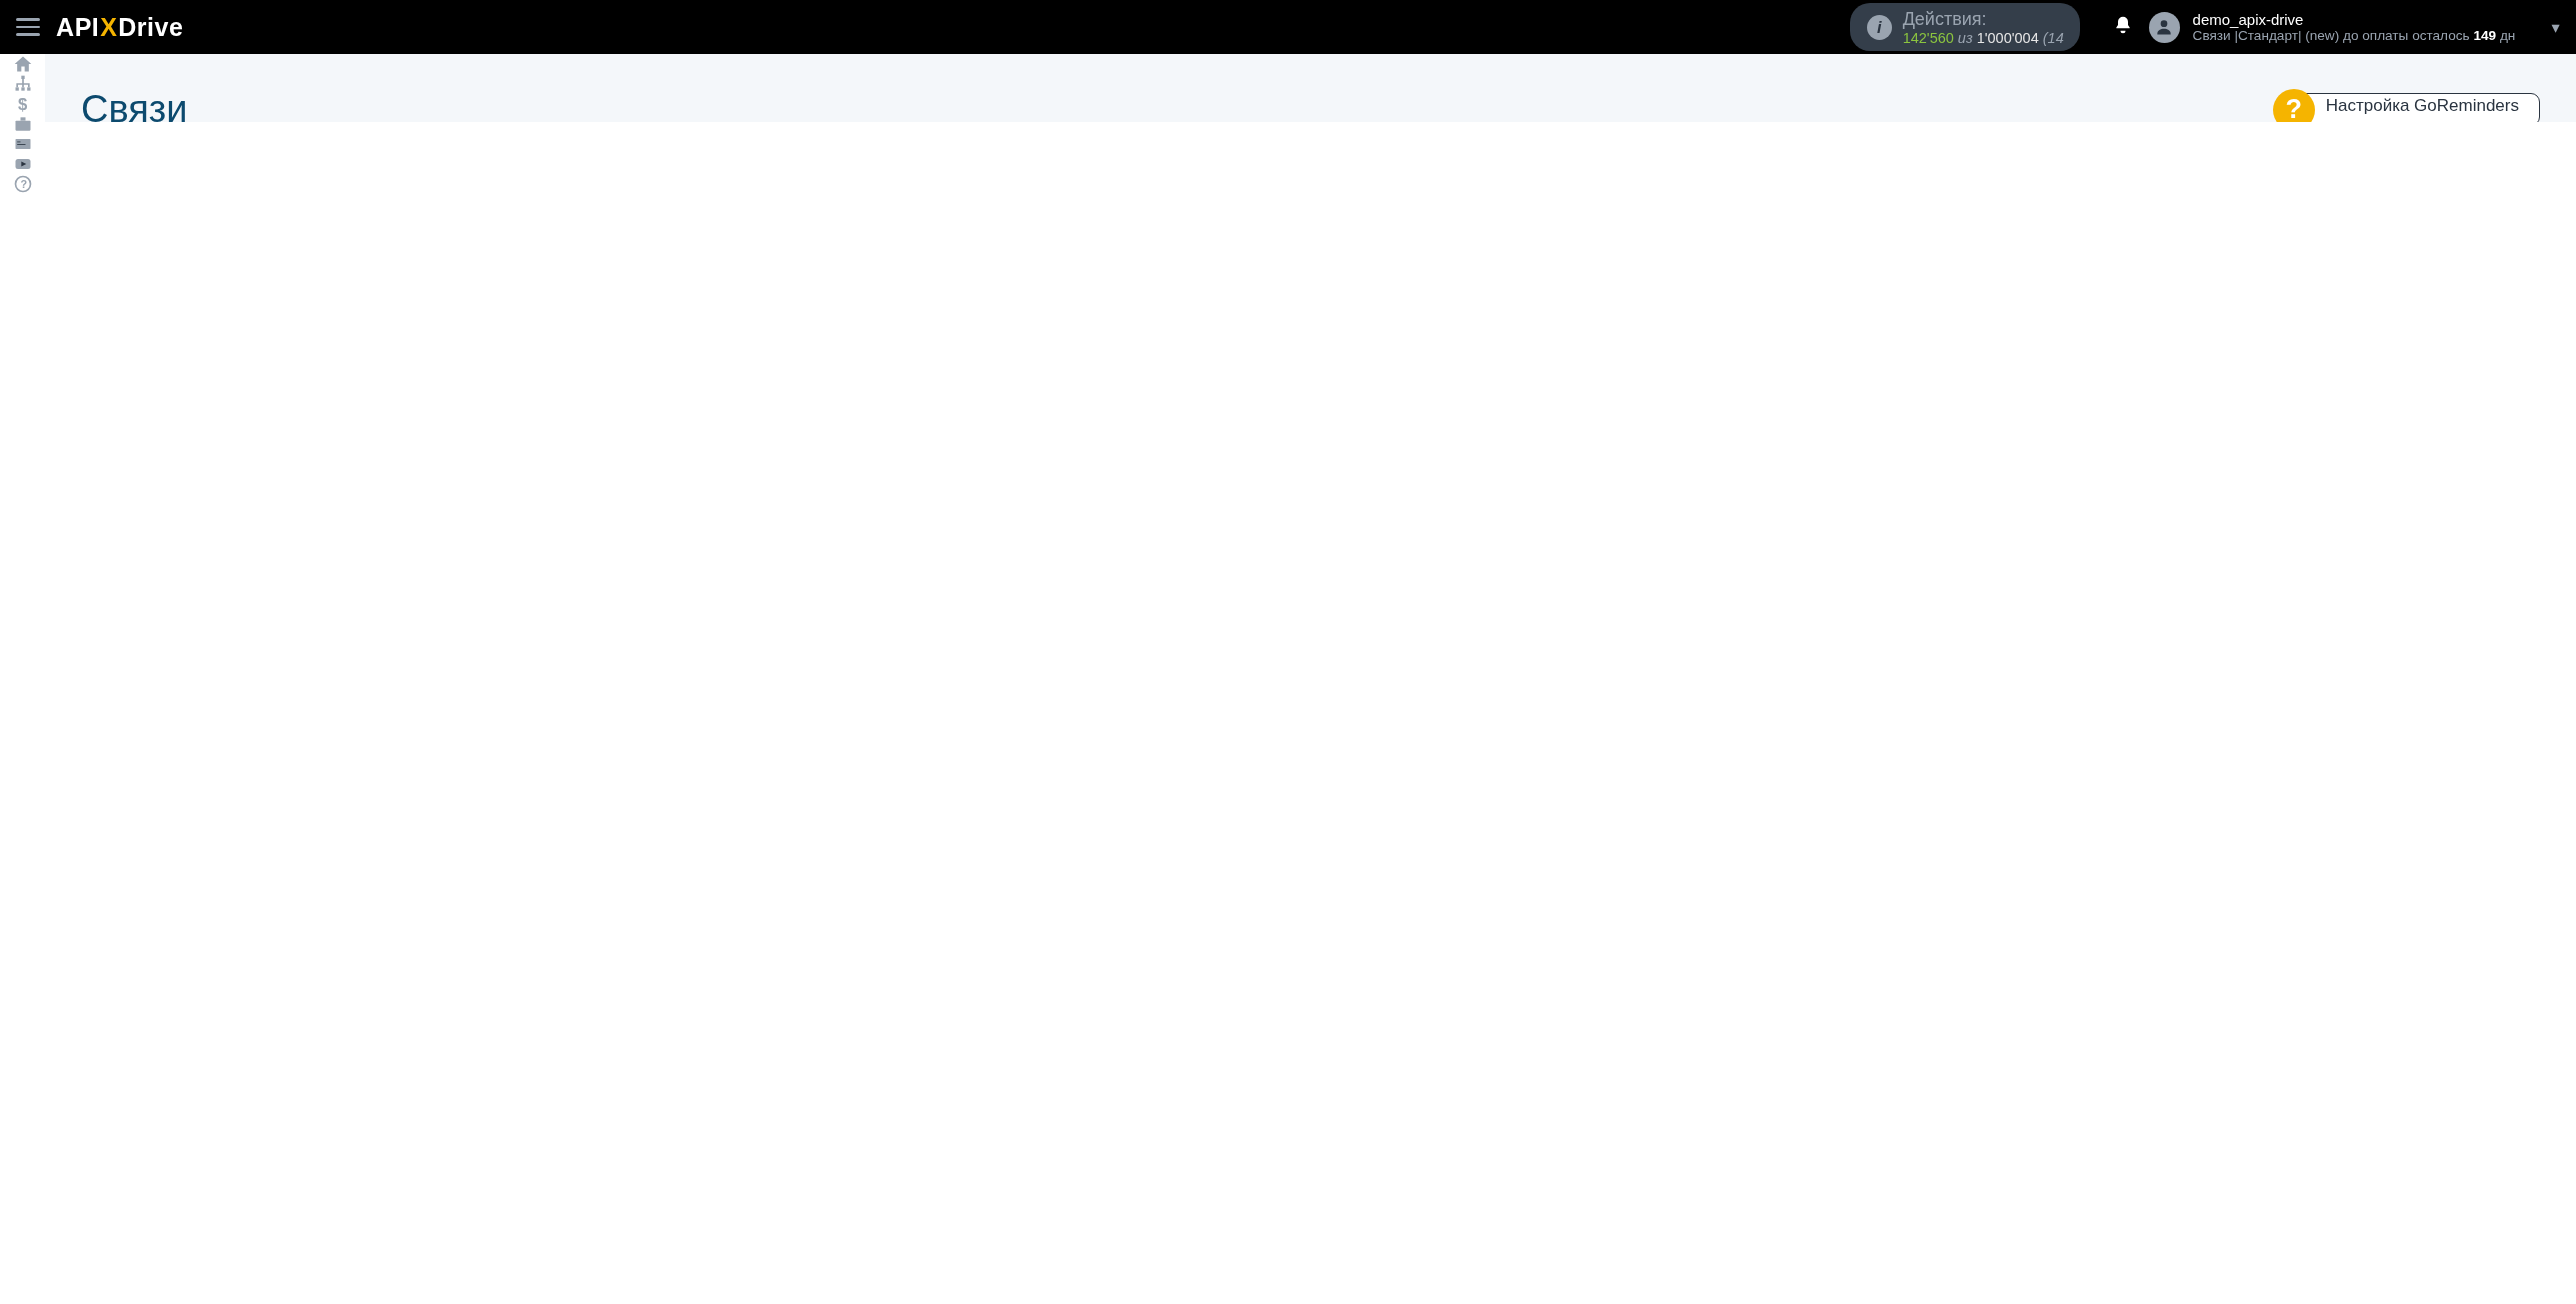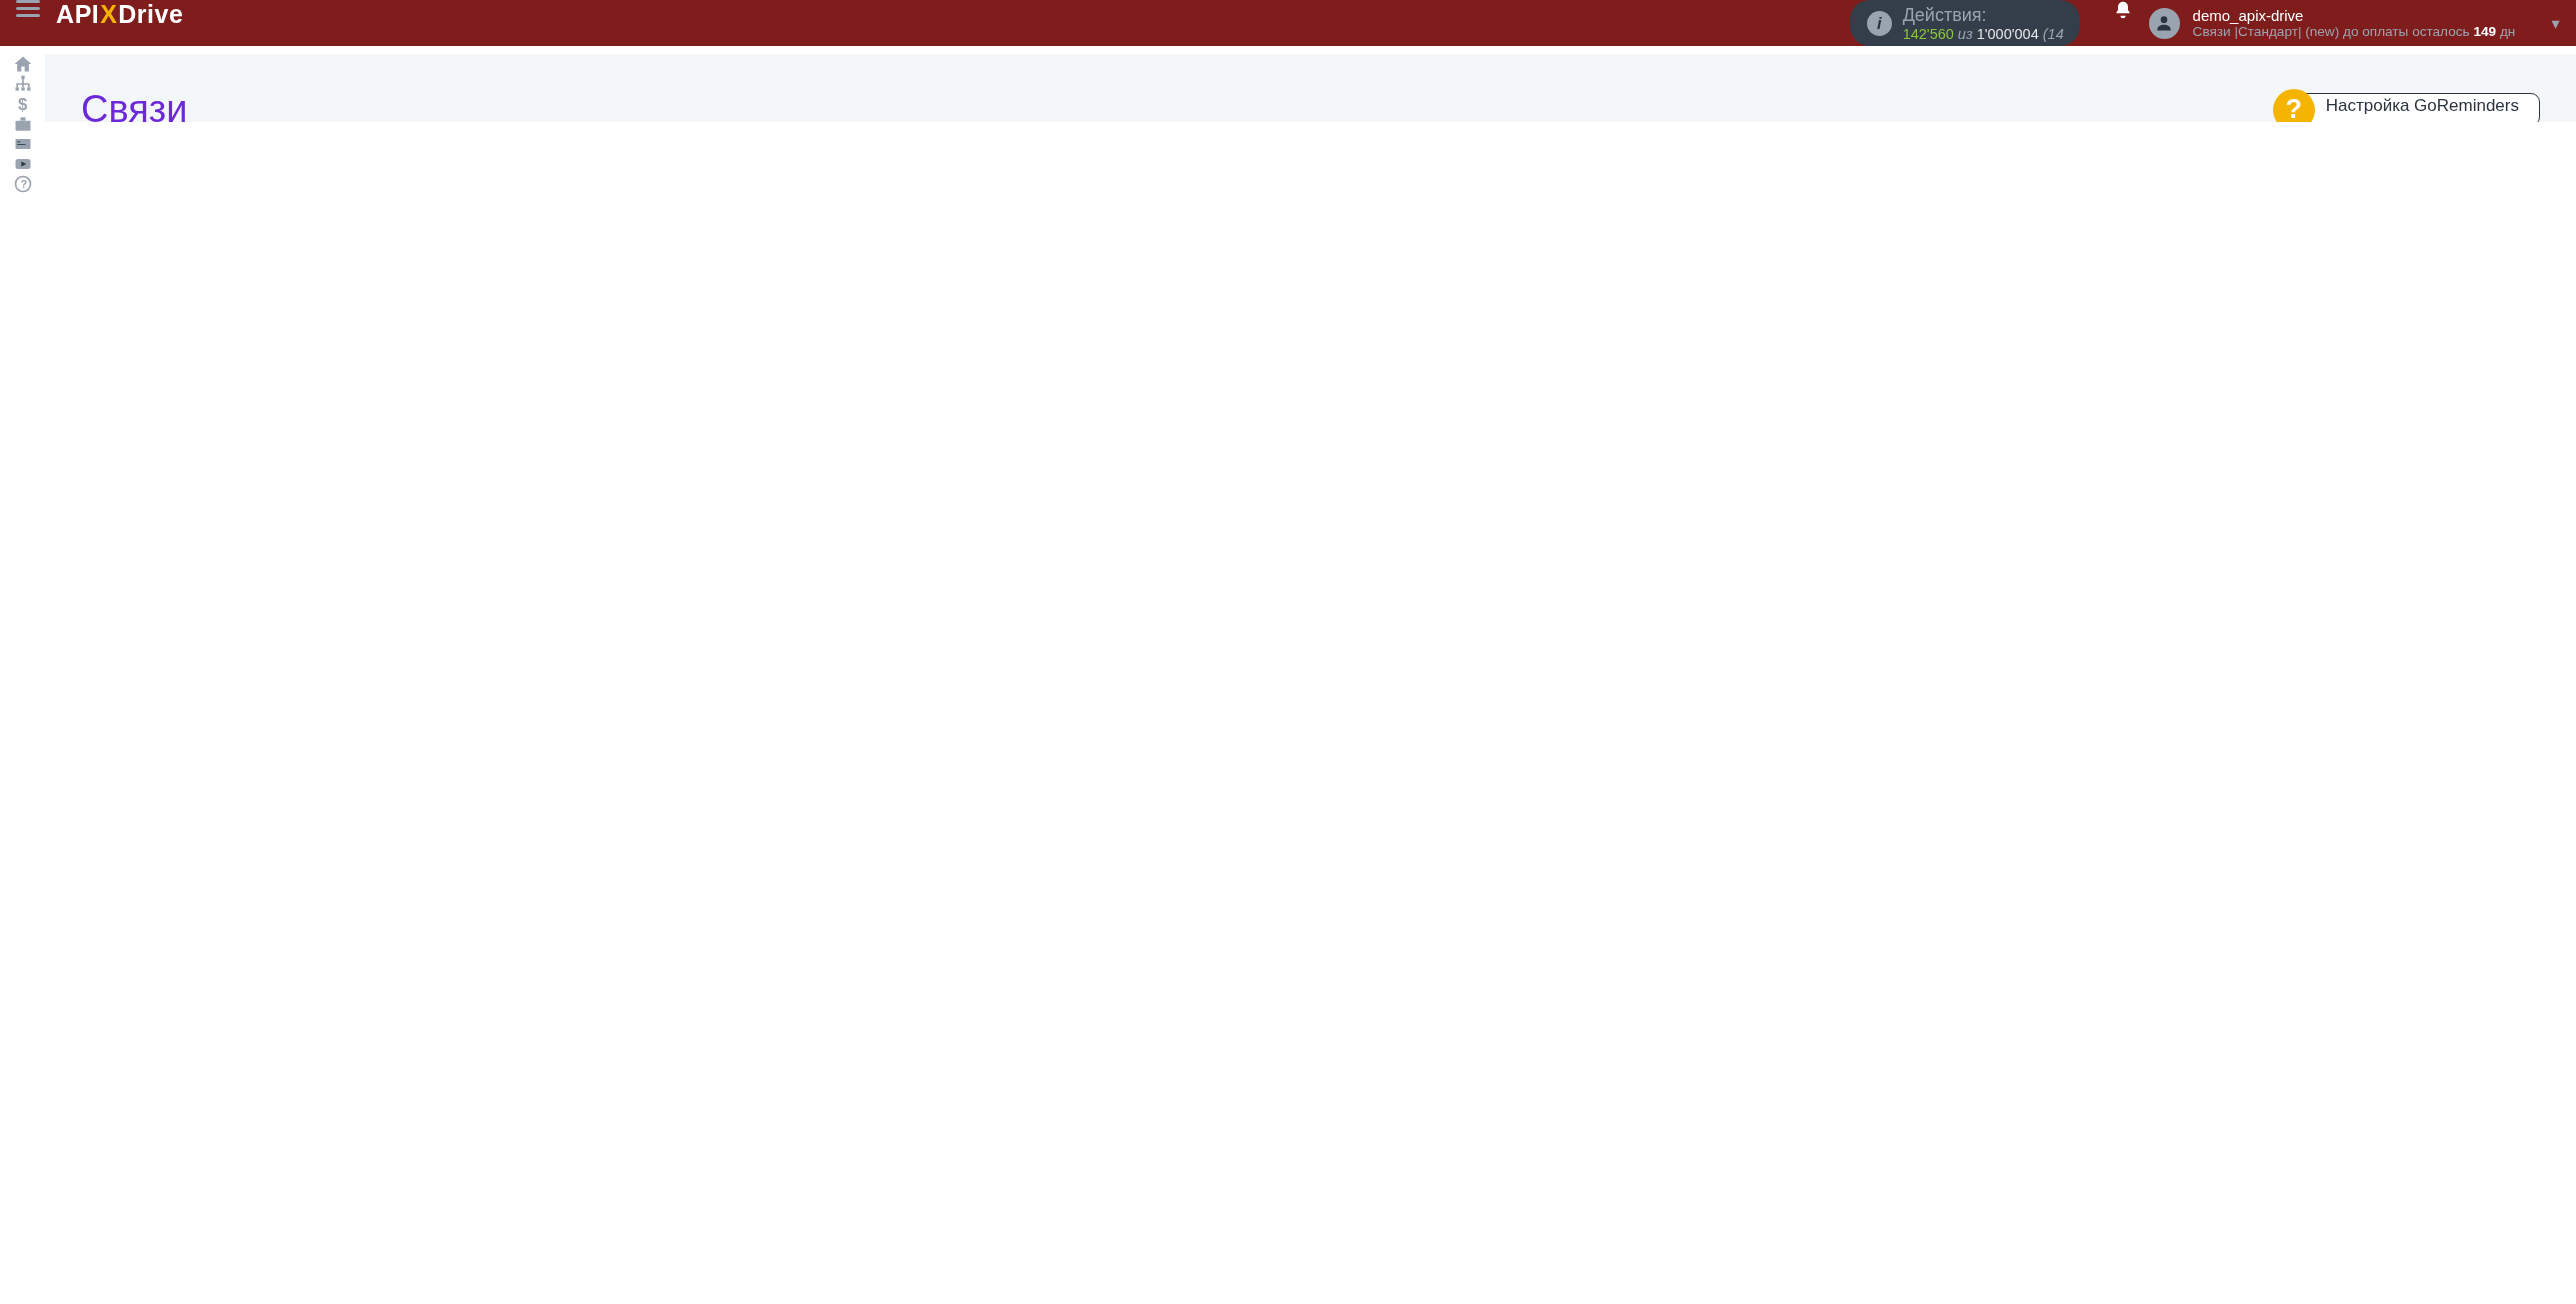--- a/index.html
+++ b/index.html
@@ -1,20 +1,20 @@
 <!DOCTYPE html>
 <html style="font-size:14.5px"><head>
 <meta charset="utf-8">
 <style>
 * { margin:0; padding:0; box-sizing:border-box; font-family:Arial,Helvetica,sans-serif; }
 body { background:#fff; width:2576px; height:1304px; overflow:hidden; transform-origin:0 0; }
 .scale { transform:scale(1); }
 
 
-.hdr { background:#7f1d1d; height:46px; display:flex; color:#fff; padding:0 16.3px; }
+.hdr { background:#000000; height:54px; display:flex; align-items:center; color:#fff; padding:0 16.3px; }
 .menu-icon { width:23.5px; display:flex; flex-direction:column; gap:4.5px; cursor:pointer; }
 .menu-icon span { height:2.7px; background:#9aa4b0; border-radius:1.8px; }
 .logo { margin-left:16.3px; font-size:25px; font-weight:700; letter-spacing:0.5px; }
 .logo .api { color:#fff; }
 .logo .x { color:#f5b400; font-weight:900; margin:0 0.9px; }
 .logo .drive { color:#fff; }
 .hdr-spacer { flex:1; }
 .actions-box { background:#343e4a; border-radius:20px; padding:5.4px 16.3px; display:flex; align-items:center; gap:11px; margin-right:16.3px; }
 .info-circ { width:25px; height:25px; border-radius:50%; background:#9aa4b0; color:#2a3440; font-weight:900; display:flex; align-items:center; justify-content:center; font-size:16.3px; font-style:italic; }
 .actions-txt { font-size:18px; color:#9aa4b0; }
@@ -33,21 +33,21 @@
 .chev { margin-left:23.5px; color:#9aa4b0; font-size:16.3px; }
 
 
 .sidebar { position:absolute; left:0; top:54px; bottom:0; width:45px; background:#2a3440; display:flex; flex-direction:column; }
 .sb-it { height:43px; display:flex; align-items:center; justify-content:center; color:#9aa4b0; cursor:pointer; }
 .sb-it svg { width:20px; height:20px; fill:#9aa4b0; }
 
 
 .main { position:absolute; left:45px; right:0; top:54px; bottom:0; background:#f4f7fa; padding:34px 36px; overflow:auto; }
 .title-row { display:flex; align-items:center; }
-.page-title { font-size:38px; color:#6d28d9; font-weight:400; }
+.page-title { font-size:38px; color:#0c4a6e; font-weight:400; }
 .title-spacer { flex:1; }
 .help-badge { width:42px; height:42px; border-radius:50%; background:#f5b400; color:#fff; font-size:27px; font-weight:900; display:flex; align-items:center; justify-content:center; margin-right:-21px; z-index:2; position:relative; }
 .help-btn { border:1.8px solid #2a3440; border-radius:9px; padding:2px 20px 9px 31px; background:#fff; font-size:17px; color:#2a3440; cursor:pointer; }
 </style>
 </head>
 <body>
 
 <div class="scale">
 <div class="hdr">
   <div class="menu-icon">

